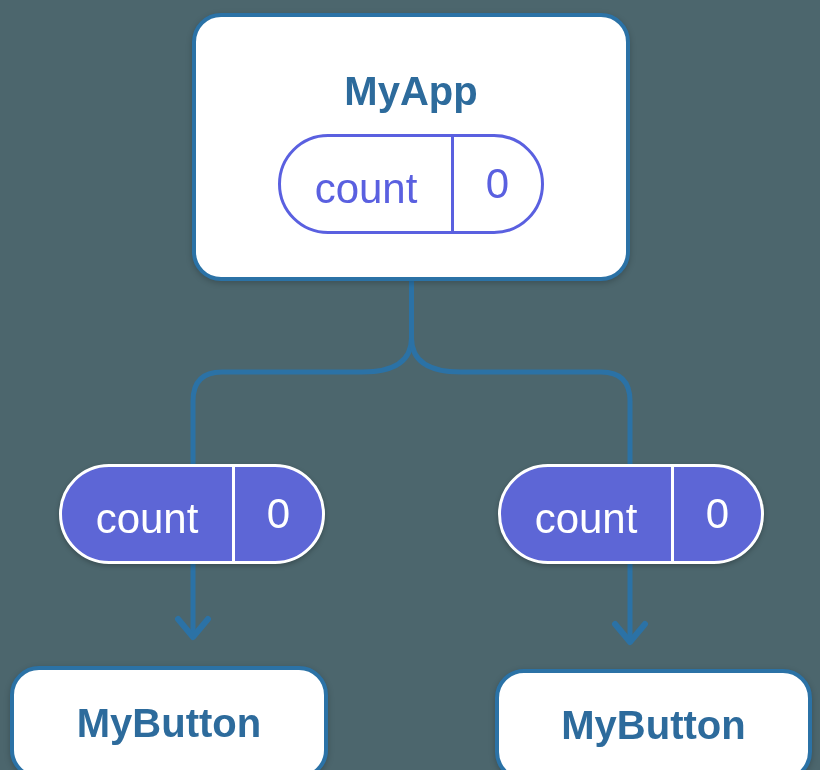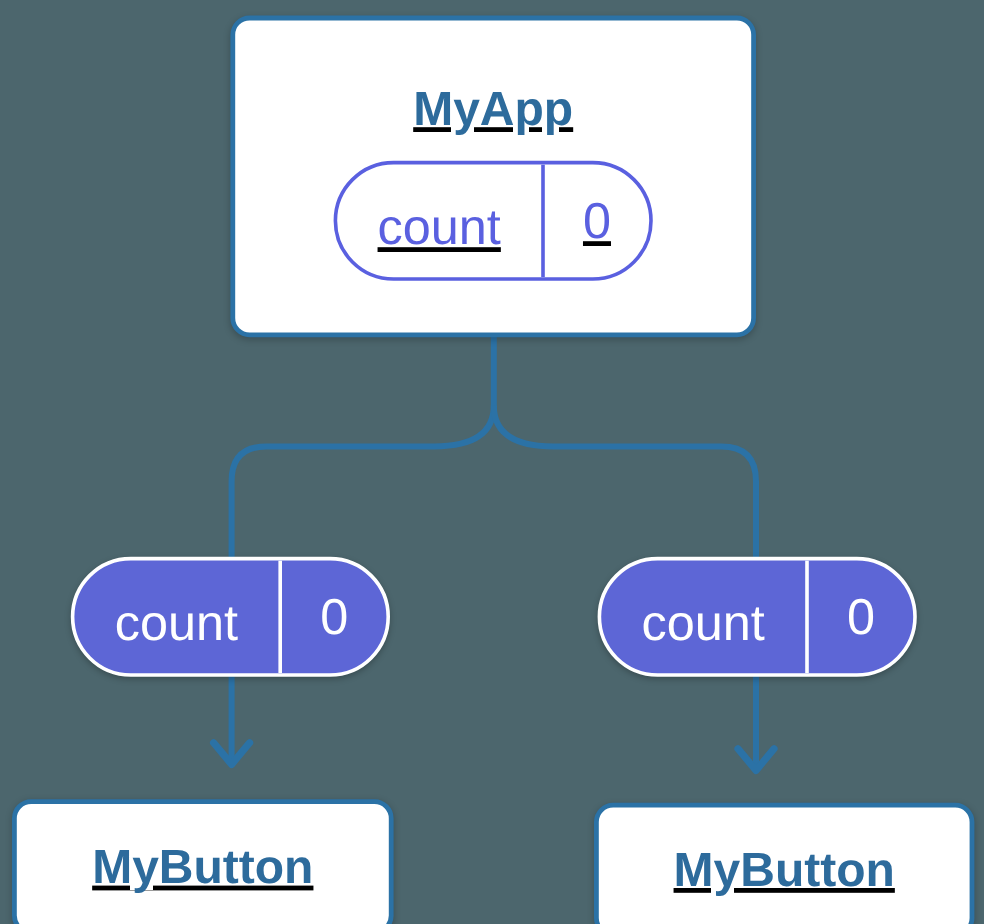--- a/index.html
+++ b/index.html
@@ -24,26 +24,25 @@
     stroke: currentColor;
     fill: none;
   }
   .line { stroke-width: 5; }
   .arrowhead { stroke-width: 6; stroke-linecap: round; stroke-linejoin: round; }
 
   .card {
     position: absolute;
     background: var(--card-bg, #ffffff);
     border: 4px solid var(--connector, #2b72a6);
-    border-radius: 16px;
+    border-radius: 29px;
     box-shadow: 0 2px 6px rgba(0,0,0,0.22);
     display: flex;
     flex-direction: column;
     align-items: center;
-    text-decoration: underline;
   }
   .card-title {
     color: var(--card-text, #2d6b9c);
     font-size: 40px;
     font-weight: 700;
     line-height: 48px;
     white-space: nowrap;
   }
 
   .card-root {

